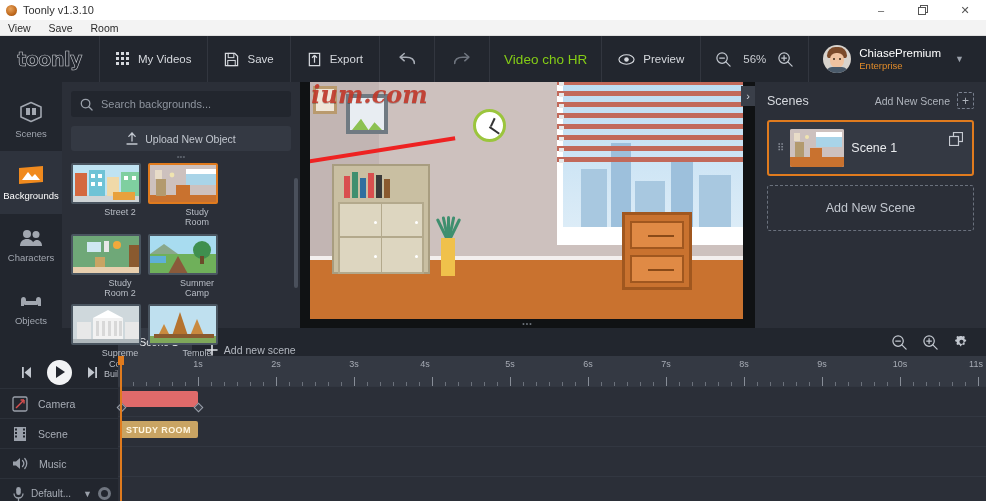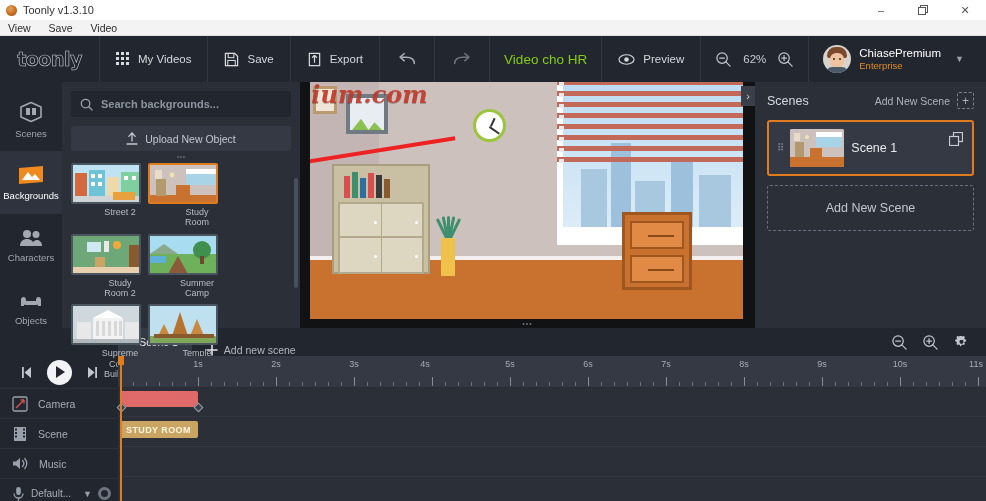--- a/index.html
+++ b/index.html
@@ -58,21 +58,21 @@
   .railbar { width:62px; background:#22262e; padding-top:6px; flex:none; }
   .rail-item { height:63px; display:flex; flex-direction:column; align-items:center;
     justify-content:center; gap:5px; color:#a2a7b0; font-size:9.5px; cursor:pointer; }
   .rail-item.active { background:#2e333d; color:#ffffff; }
 
   .panel { width:238px; background:#2b2f38; padding:9px 9px 0 9px; flex:none;
     position:relative; }
   .search { height:26px; background:#22262e; border-radius:3px; display:flex;
     align-items:center; gap:8px; padding:0 9px; }
   .search input { flex:1; background:transparent; border:0; outline:0;
-    color:#cfd3d9; font-size:11px; font-family:"Liberation Sans", sans-serif;font-weight:bold; }
+    color:#cfd3d9; font-size:11px; font-family:"Liberation Sans", sans-serif; }
   .search input::placeholder { color:#8e949e; }
   .upload { height:25px; margin-top:9px; background:#343943; border-radius:3px;
     display:flex; align-items:center; justify-content:center; gap:7px;
     color:#c2c7cf; font-size:10.5px; cursor:pointer; }
   .handle-dots { text-align:center; color:#5c626c; font-size:8px; line-height:8px; margin-top:2px; }
   .grid { display:flex; flex-wrap:wrap; gap:6px 7px; margin-top:2px; }
   .card { width:70px; cursor:pointer; }
   .thumb { width:70px; height:41px; border-radius:2px; overflow:hidden;
     border:2px solid transparent; position:relative; background:#4a5560; }
   .card.sel .thumb { border-color:#e07b1e; }
@@ -216,21 +216,21 @@
           <rect x="0.5" y="2.5" width="7" height="7" fill="#fff" stroke="#555"></rect>
         </svg>
     </div>
     <div class="win-btn close">✕</div>
   </div>
 </div>
 
 <div class="menubar">
   <span>View</span>
   <span>Save</span>
-  <span>Video</span>
+  <span>Room</span>
 </div>
 
 <div class="toolbar">
   <div class="tb-brand">
     <span class="brand-word">toonly</span>
   </div>
 
   <div class="tb-item">
     <span>
       <svg class="ic" width="14" height="14" viewBox="0 0 14 14">
@@ -300,21 +300,21 @@
     <span>Preview</span>
   </div>
 
   <div class="tb-zoom">
     <span>
       <svg class="ic" width="17" height="17" viewBox="0 0 18 18">
           <circle cx="7.5" cy="7.5" r="5.5" fill="none" stroke="#c2c7cf" stroke-width="1.3"></circle>
           <path d="M5 7.5h5M11.5 11.5l4.5 4.5" stroke="#c2c7cf" stroke-width="1.3" stroke-linecap="round"></path>
         </svg>
     </span>
-    <span>62%</span>
+    <span>56%</span>
     <span>
       <svg class="ic" width="17" height="17" viewBox="0 0 18 18">
           <circle cx="7.5" cy="7.5" r="5.5" fill="none" stroke="#c2c7cf" stroke-width="1.3"></circle>
           <path d="M5 7.5h5M7.5 5v5M11.5 11.5l4.5 4.5" stroke="#c2c7cf" stroke-width="1.3" stroke-linecap="round"></path>
         </svg>
     </span>
   </div>
 
   <div class="tb-user">
     <div class="avatar">

